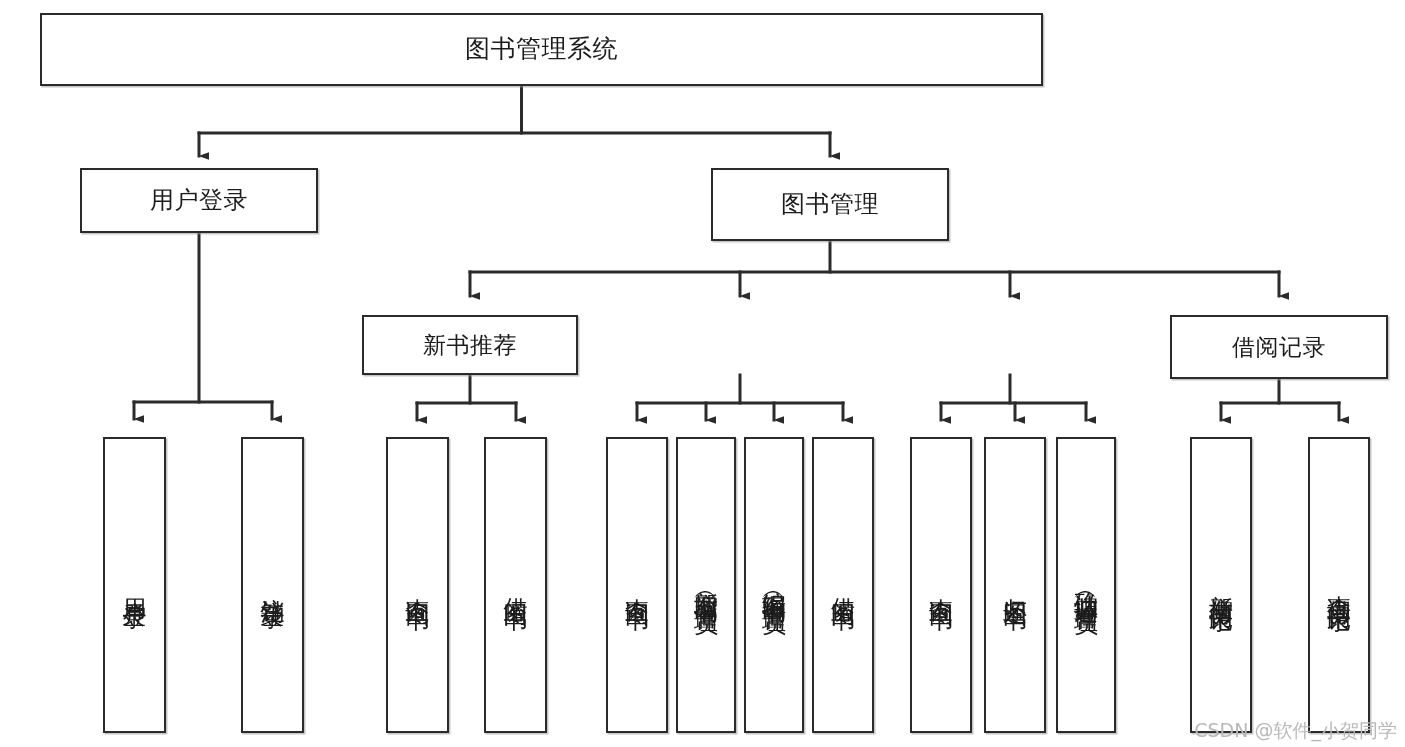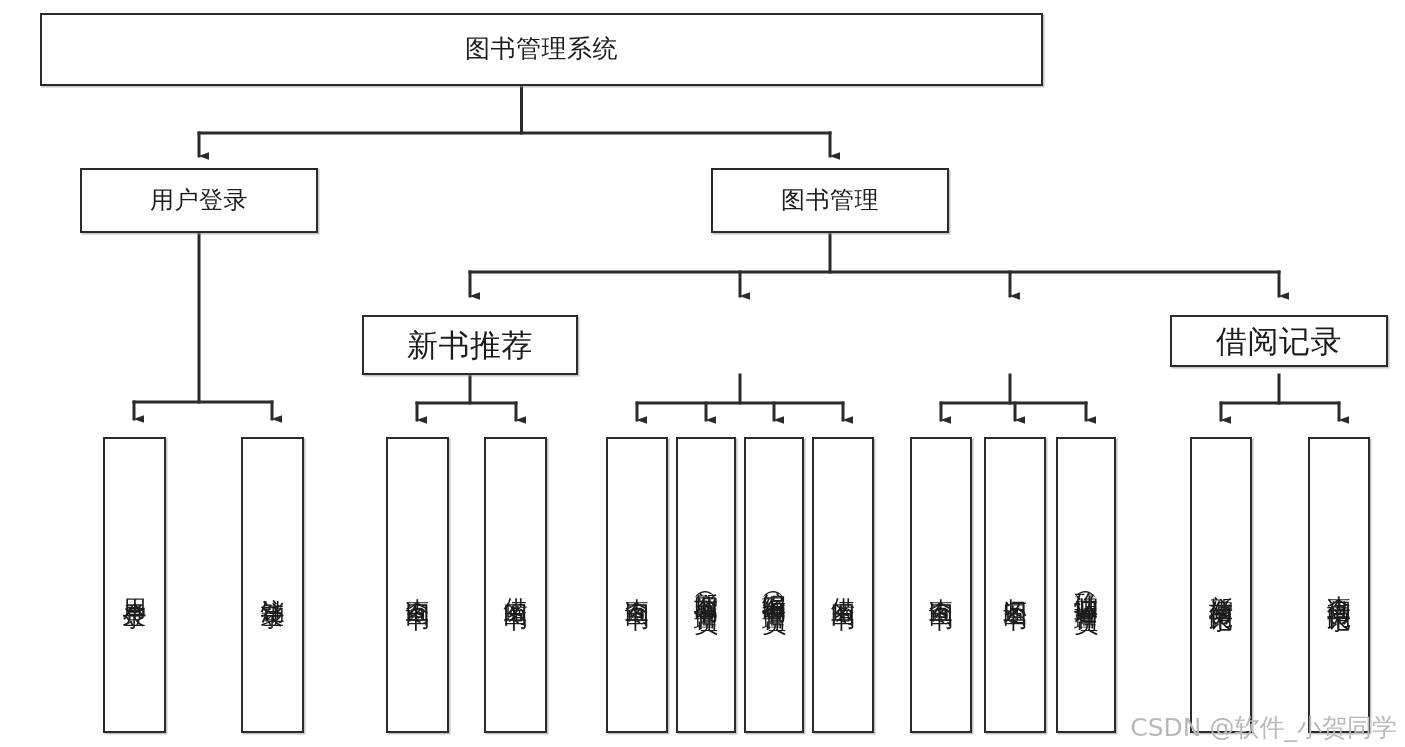--- a/index.html
+++ b/index.html
@@ -41,37 +41,37 @@
     overflow: hidden;
   }
   .node-label {
     color: #1c1c1c;
     letter-spacing: 0.5px;
     white-space: nowrap;
     line-height: 1.05;
   }
   .level-1 .node-label { font-size: 25px; }
   .level-2 .node-label { font-size: 24px; }
-  .level-3 .node-label { font-size: 31px; }
+  .level-3 .node-label { font-size: 23px; }
   .leaf .node-label {
     font-size: 24px;
     writing-mode: vertical-rl;
     text-orientation: upright;
     letter-spacing: 3px;
     line-height: 1;
   }
   .leaf {
     align-items: center;
     justify-content: center;
   }
   #watermark {
     position: absolute;
     right: 8px;
     bottom: 3px;
-    font-size: 25px;
+    font-size: 19px;
     color: #b9b9b9;
     white-space: nowrap;
     user-select: none;
     pointer-events: none;
   }
 </style>
 </head>
 <body>
 
 <div id="diagram-root">
@@ -142,28 +142,28 @@
     </g>
   </svg>
 
   <div class="node-box level-1" id="node-root" style="left: 20px; top: 13px; width: 1003px; height: 73px; margin-left: 20px;">
     <span class="node-label">图书管理系统</span>
   </div>
 
   <div class="node-box level-2" id="node-l2-0" style="left: 80px; top: 168px; width: 238px; height: 65px;">
     <span class="node-label">用户登录</span>
   </div>
-  <div class="node-box level-2" id="node-l2-1" style="left: 711px; top: 168px; width: 238px; height: 65px;">
+  <div class="node-box level-2" id="node-l2-1" style="left: 711px; top: 168px; width: 238px; height: 73px;">
     <span class="node-label">图书管理</span>
   </div>
 
   <div class="node-box level-3" id="node-l3-0" style="left: 362px; top: 315px; width: 216px; height: 60px;">
     <span class="node-label">新书推荐</span>
   </div>
-  <div class="node-box level-3" id="node-l3-3" style="left: 1170px; top: 315px; width: 218px; height: 52px;">
+  <div class="node-box level-3" id="node-l3-3" style="left: 1170px; top: 315px; width: 218px; height: 64px;">
     <span class="node-label">借阅记录</span>
   </div>
 
   <div class="node-box leaf" id="node-leaf-0" style="left: 103px; top: 437px; width: 63px; height: 296px;">
     <span class="node-label">用户登录</span>
   </div>
   <div class="node-box leaf" id="node-leaf-1" style="left: 241px; top: 437px; width: 63px; height: 296px;">
     <span class="node-label">注销登录</span>
   </div>
   <div class="node-box leaf" id="node-leaf-2" style="left: 386px; top: 437px; width: 63px; height: 296px;">

